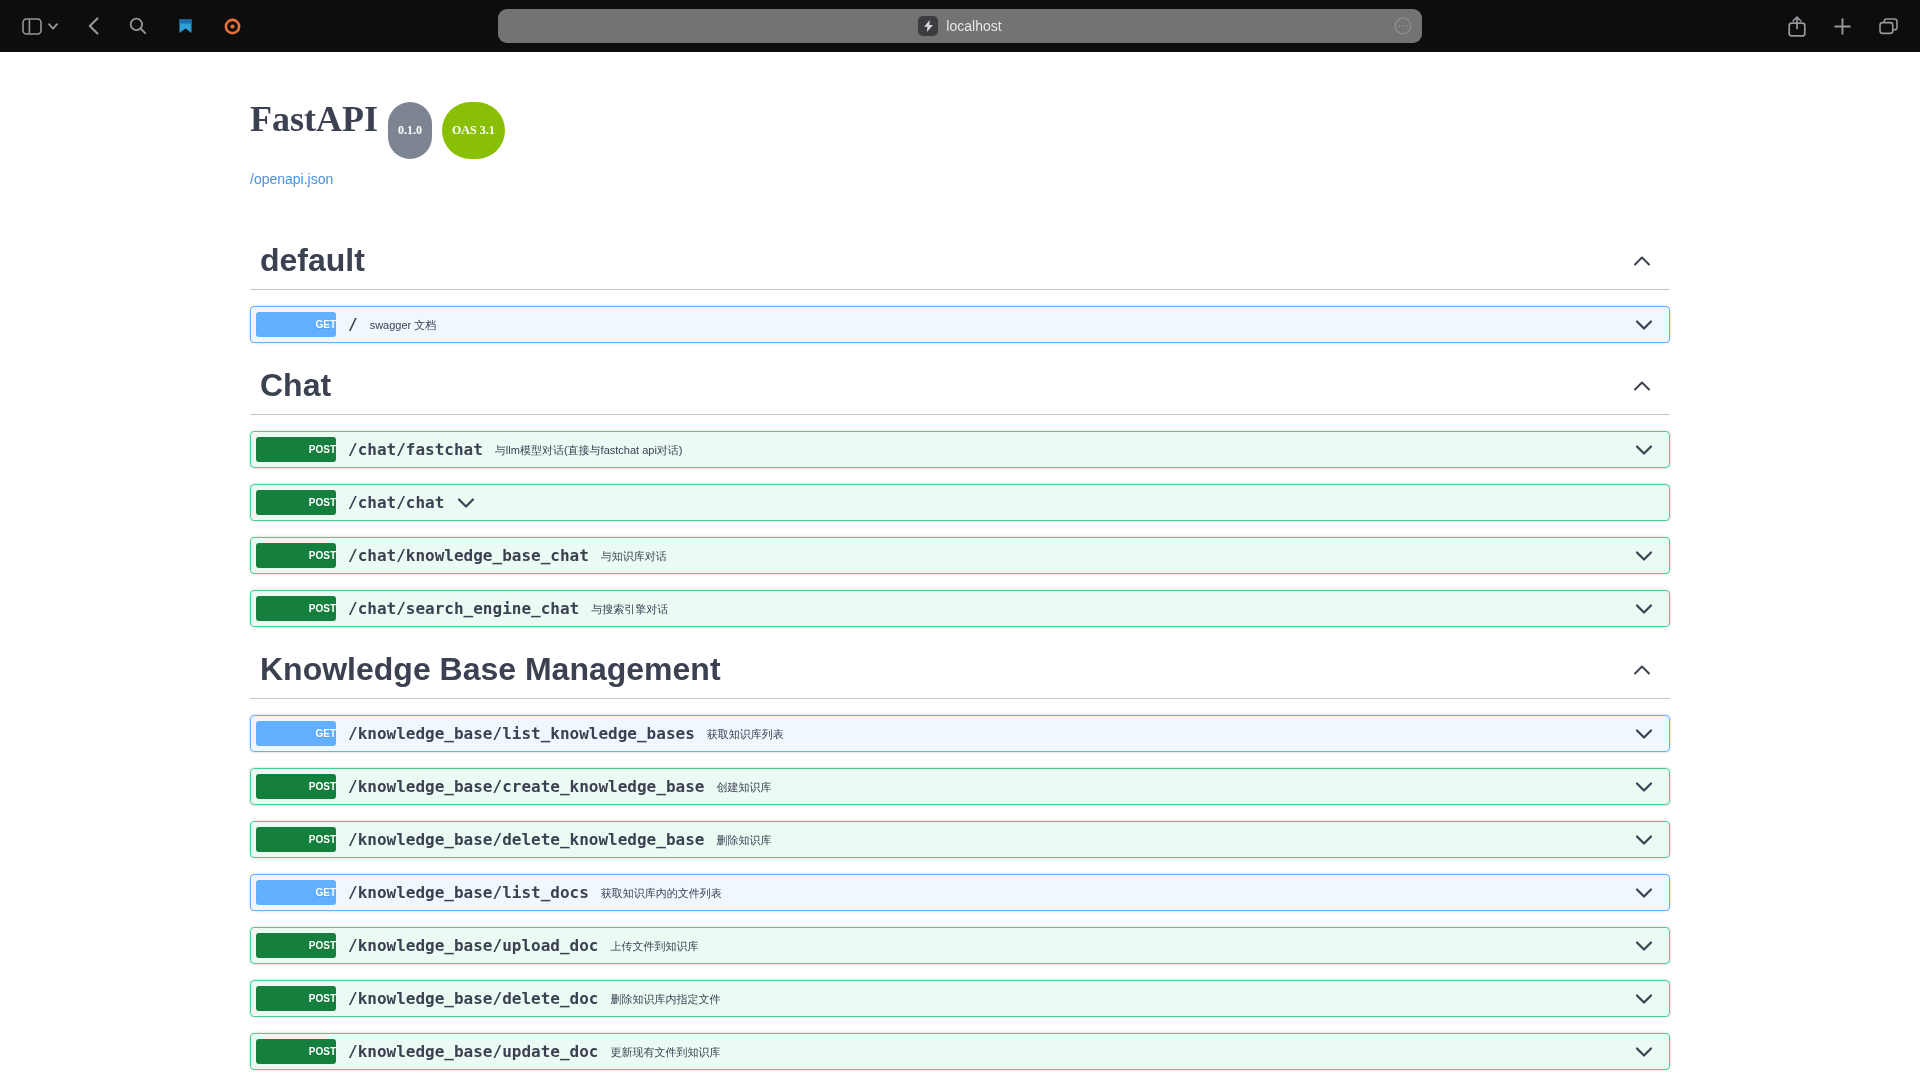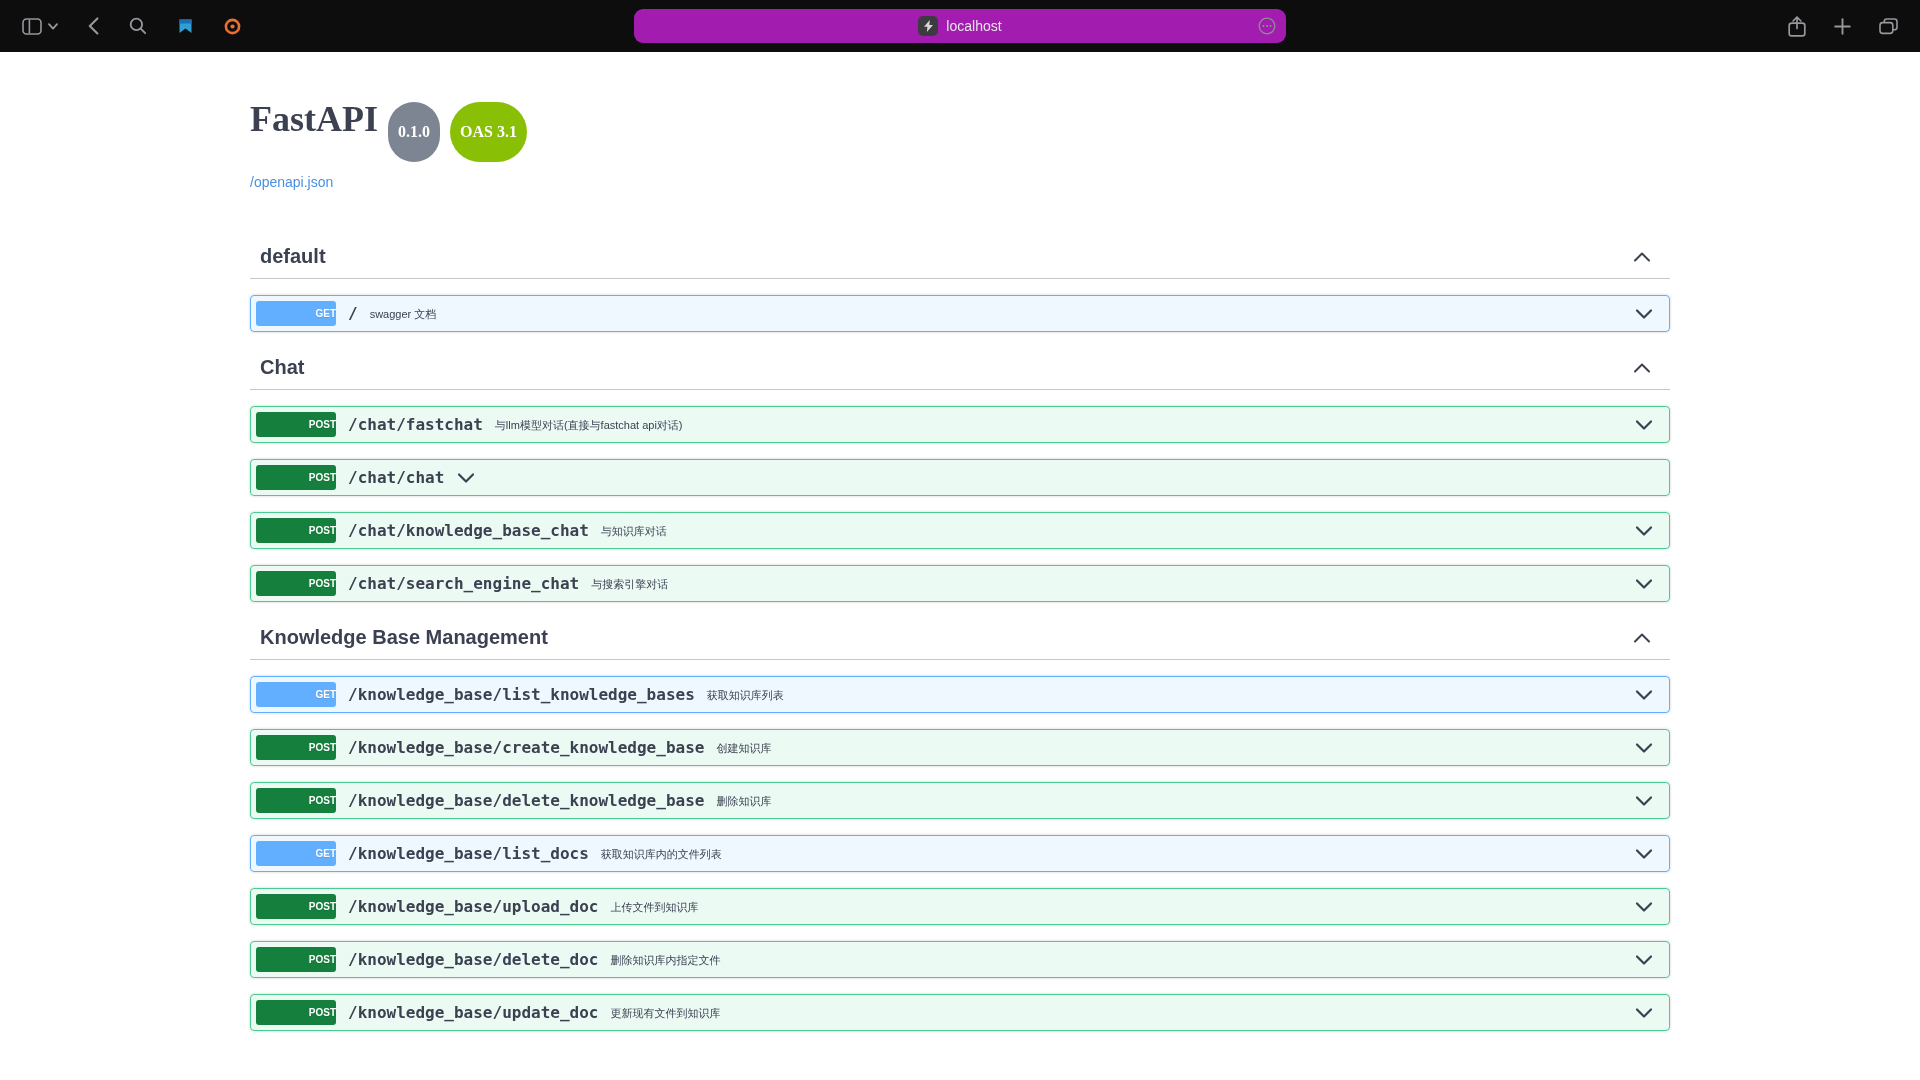--- a/index.html
+++ b/index.html
@@ -11,53 +11,53 @@
     height: 52px; background: #0d0d0e; display: flex; align-items: center;
     color: #97979c; position: relative;
   }
   .toolbar-group { display: flex; align-items: center; }
   .toolbar-left { padding-left: 22px; gap: 30px; }
   .toolbar-right { padding-right: 22px; gap: 28px; margin-left: auto; }
   .toolbar-btn { display: flex; align-items: center; cursor: pointer; color: #97979c; }
   .sidebar-cluster { display: flex; align-items: center; gap: 6px; }
   .url-bar {
     position: absolute; left: 50%; top: 50%; transform: translate(-50%, -50%);
-    width: 652px; height: 34px; background: #a21caf; border-radius: 9px;
+    width: 924px; height: 34px; background: #737373; border-radius: 9px;
     display: flex; align-items: center; justify-content: center; cursor: text;
   }
   .url-center { display: flex; align-items: center; gap: 8px; }
   .favicon-box {
     width: 20px; height: 20px; border-radius: 5px; background: #3c3c40;
     display: flex; align-items: center; justify-content: center;
   }
   .url-text { color: #e6e6e9; font-size: 14px; }
   .url-ellipsis { position: absolute; right: 10px; top: 50%; transform: translateY(-50%);
     cursor: pointer; color: #8d8d92; display: flex; }
 
   
   .page { background: #fff; height: calc(1080px - 52px); overflow: hidden; }
   .wrapper { max-width: 1420px; margin: 0 auto; padding-top: 48px; }
 
   .info h1 { font-size: 36px; font-weight: 700; color: #3b4151; display: flex; align-items: flex-start; font-family: Liberation Serif, serif; }
   .title-text { line-height: 1.1; }
-  .badge { display: inline-block; font-size: 16px; font-weight: 700; color: #fff;
+  .badge { display: inline-block; font-size: 12px; font-weight: 700; color: #fff;
     border-radius: 57px; padding: 21px 10px; margin-left: 10px; margin-top: 2px; vertical-align: top; }
   .badge-version { background: #7d8492; }
   .badge-oas { background: #89bf04; }
   .spec-link { display: inline-block; margin-top: 12px; color: #4990e2; font-size: 14px;
     text-decoration: none; cursor: pointer; }
 
   .sections { margin-top: 46px; }
   .section { margin-bottom: 6px; }
   .opblock-tag {
     display: flex; align-items: center; justify-content: space-between;
     padding: 8px 18px 10px 10px; border-bottom: 1px solid rgba(59,65,81,.3);
     margin-bottom: 16px; cursor: pointer;
   }
-  .opblock-tag h3 { font-size: 20px; font-weight: 700; color: #3b4151; }
+  .opblock-tag h3 { font-size: 32px; font-weight: 700; color: #3b4151; }
   .tag-arrow { display: flex; color: #3b4151; }
 
   .opblock {
     margin: 0 0 16px; border-radius: 4px; box-shadow: 0 0 3px rgba(0,0,0,.19);
     border: 1px solid transparent;
   }
   .opblock-get  { background: rgba(97,175,254,.1);  border-color: #61affe; }
   .opblock-post { background: rgba(73,204,144,.1); border-color: #49cc90; }
   .opblock-summary { display: flex; align-items: center; padding: 5px; cursor: pointer; }
   .method-badge {

